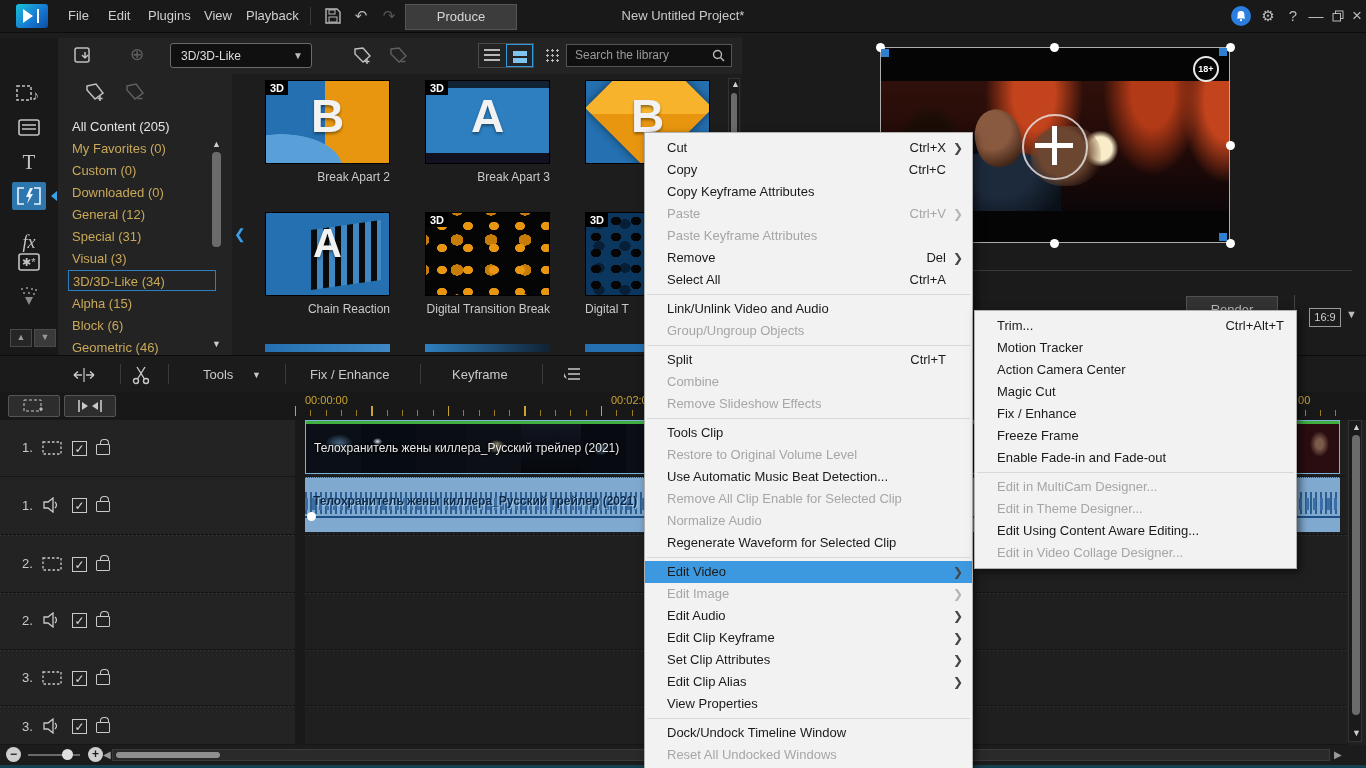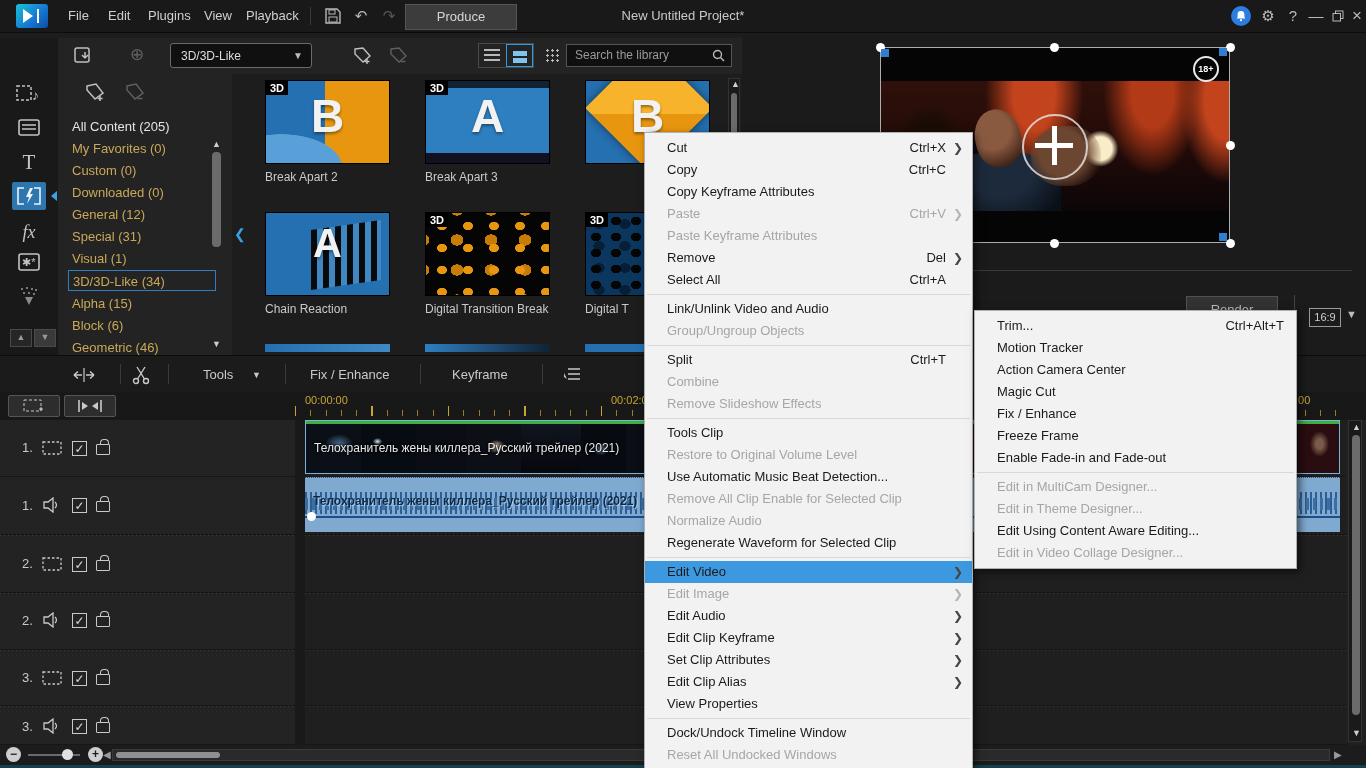--- a/index.html
+++ b/index.html
@@ -52,21 +52,21 @@
   .cat.white{color:#e4e4e4;}
   .cat.sel{border:1px solid #2f7fc0;}
   .catbar{position:absolute;left:152px;top:66px;width:13px;height:210px;}
   .sb-track{position:absolute;background:#1a1a1a;border:1px solid #333;box-sizing:border-box;}
   .sb-thumb{position:absolute;background:#6b6b6b;border-radius:4px;}
   .sb-arrow{position:absolute;color:#cfcfcf;font-size:9px;line-height:9px;}
   
   .libcontent{position:absolute;left:232px;top:74px;width:510px;height:281px;background:#1d1d1d;}
   .thumb{position:absolute;width:125px;height:84px;border:1px solid #000;box-sizing:border-box;}
   .badge3d{position:absolute;left:0;top:0;background:#000;color:#fff;font-size:11px;font-weight:bold;padding:1px 4px;}
-  .tlabel{position:absolute;width:125px;text-align:left;color:#c9c9c9;font-size:12px;white-space:nowrap;overflow:hidden;}
+  .tlabel{position:absolute;width:125px;text-align:right;color:#c9c9c9;font-size:12px;white-space:nowrap;overflow:hidden;}
   .collapse{position:absolute;left:2px;top:152px;color:#3aa0e8;font-size:14px;}
   
   .t-ba2{background:linear-gradient(90deg,#2470b0 0 48%,#e8960f 48% 100%);}
   .t-ba2 .letter,.t-ba3 .letter,.t-bdia .letter,.t-chain .letter{position:absolute;left:0;top:8px;width:100%;text-align:center;
       color:#f2f2f2;font-size:46px;font-weight:bold;text-shadow:0 2px 3px rgba(0,0,0,.4);}
   .t-hill{position:absolute;left:0;bottom:0;width:70%;height:55%;background:radial-gradient(90px 60px at 10% 100%,#4败 0,transparent 0);
       background:radial-gradient(100px 55px at 18% 110%,#5aa0d8 0 60%,transparent 61%);}
   .t-ba3{background:linear-gradient(180deg,#123 0 8%,#2e7fc0 8% 88%,#112 88% 100%);}
   .t-bdia{background:#2470b0;}
   .diamond{position:absolute;left:18px;top:-18px;width:90px;height:90px;transform:rotate(45deg);
@@ -269,21 +269,21 @@
         </svg>
     </div>
     <div class="rail-ic" style="top:110px;font-family:'Liberation Serif',serif;font-size:21px">T</div>
     <div class="rail-ic sel" style="top:144px">
       <svg width="26" height="18" viewBox="0 0 26 18" style="margin:5px auto">
           <path d="M8 1H2v16h6M18 1h6v16h-6" fill="none" stroke="#eaf4fc" stroke-width="1.6"></path>
           <path d="M14 1l-4 9h3l-2 7 6-10h-3l3-6z" fill="#eaf4fc"></path>
         </svg>
     </div>
     <div class="rail-arrow" style="top:153px"></div>
-    <div class="rail-ic" style="top:180px;font-style:italic;font-family:'Liberation Serif',serif;font-size:18px">fx</div>
+    <div class="rail-ic" style="top:190px;font-style:italic;font-family:'Liberation Serif',serif;font-size:18px">fx</div>
     <div class="rail-ic" style="top:210px">
       <svg width="22" height="20" viewBox="0 0 22 20" style="margin:4px auto">
           <rect x="1" y="2" width="20" height="16" rx="2" fill="none" stroke="#c4c4c4" stroke-width="1.6"></rect>
           <text x="4" y="14" font-size="11" fill="#c4c4c4">✱*</text>
         </svg>
     </div>
     <div class="rail-ic" style="top:244px">
       <svg width="22" height="22" viewBox="0 0 22 22" style="margin:3px auto">
           <g fill="#9a9a9a">
             <circle cx="4" cy="4" r="1"></circle>
@@ -313,21 +313,21 @@
           <path d="M3 4l9-2 7 9-8 6-8-9z" fill="none" stroke="#c0c0c0" stroke-width="1.5"></path>
           <path d="M13.5 16.5h5" stroke="#c0c0c0" stroke-width="1.5"></path>
         </svg>
     </div>
     <div class="cat white" style="top:42px">All Content (205)</div>
     <div class="cat" style="top:64px">My Favorites  (0)</div>
     <div class="cat" style="top:86px">Custom  (0)</div>
     <div class="cat" style="top:108px">Downloaded  (0)</div>
     <div class="cat" style="top:130px">General  (12)</div>
     <div class="cat" style="top:152px">Special  (31)</div>
-    <div class="cat" style="top:174px">Visual  (1)</div>
+    <div class="cat" style="top:174px">Visual  (3)</div>
     <div class="cat sel" style="top:196px">3D/3D-Like  (34)</div>
     <div class="cat" style="top:219px">Alpha  (15)</div>
     <div class="cat" style="top:241px">Block  (6)</div>
     <div class="cat" style="top:263px;height:18px;overflow:hidden">Geometric  (46)</div>
     <div class="catbar">
       <div class="sb-arrow" style="left:2px;top:0">▲</div>
       <div class="sb-thumb" style="left:2px;top:12px;width:9px;height:95px"></div>
       <div class="sb-arrow" style="left:2px;top:200px">▼</div>
     </div>
   </div>

